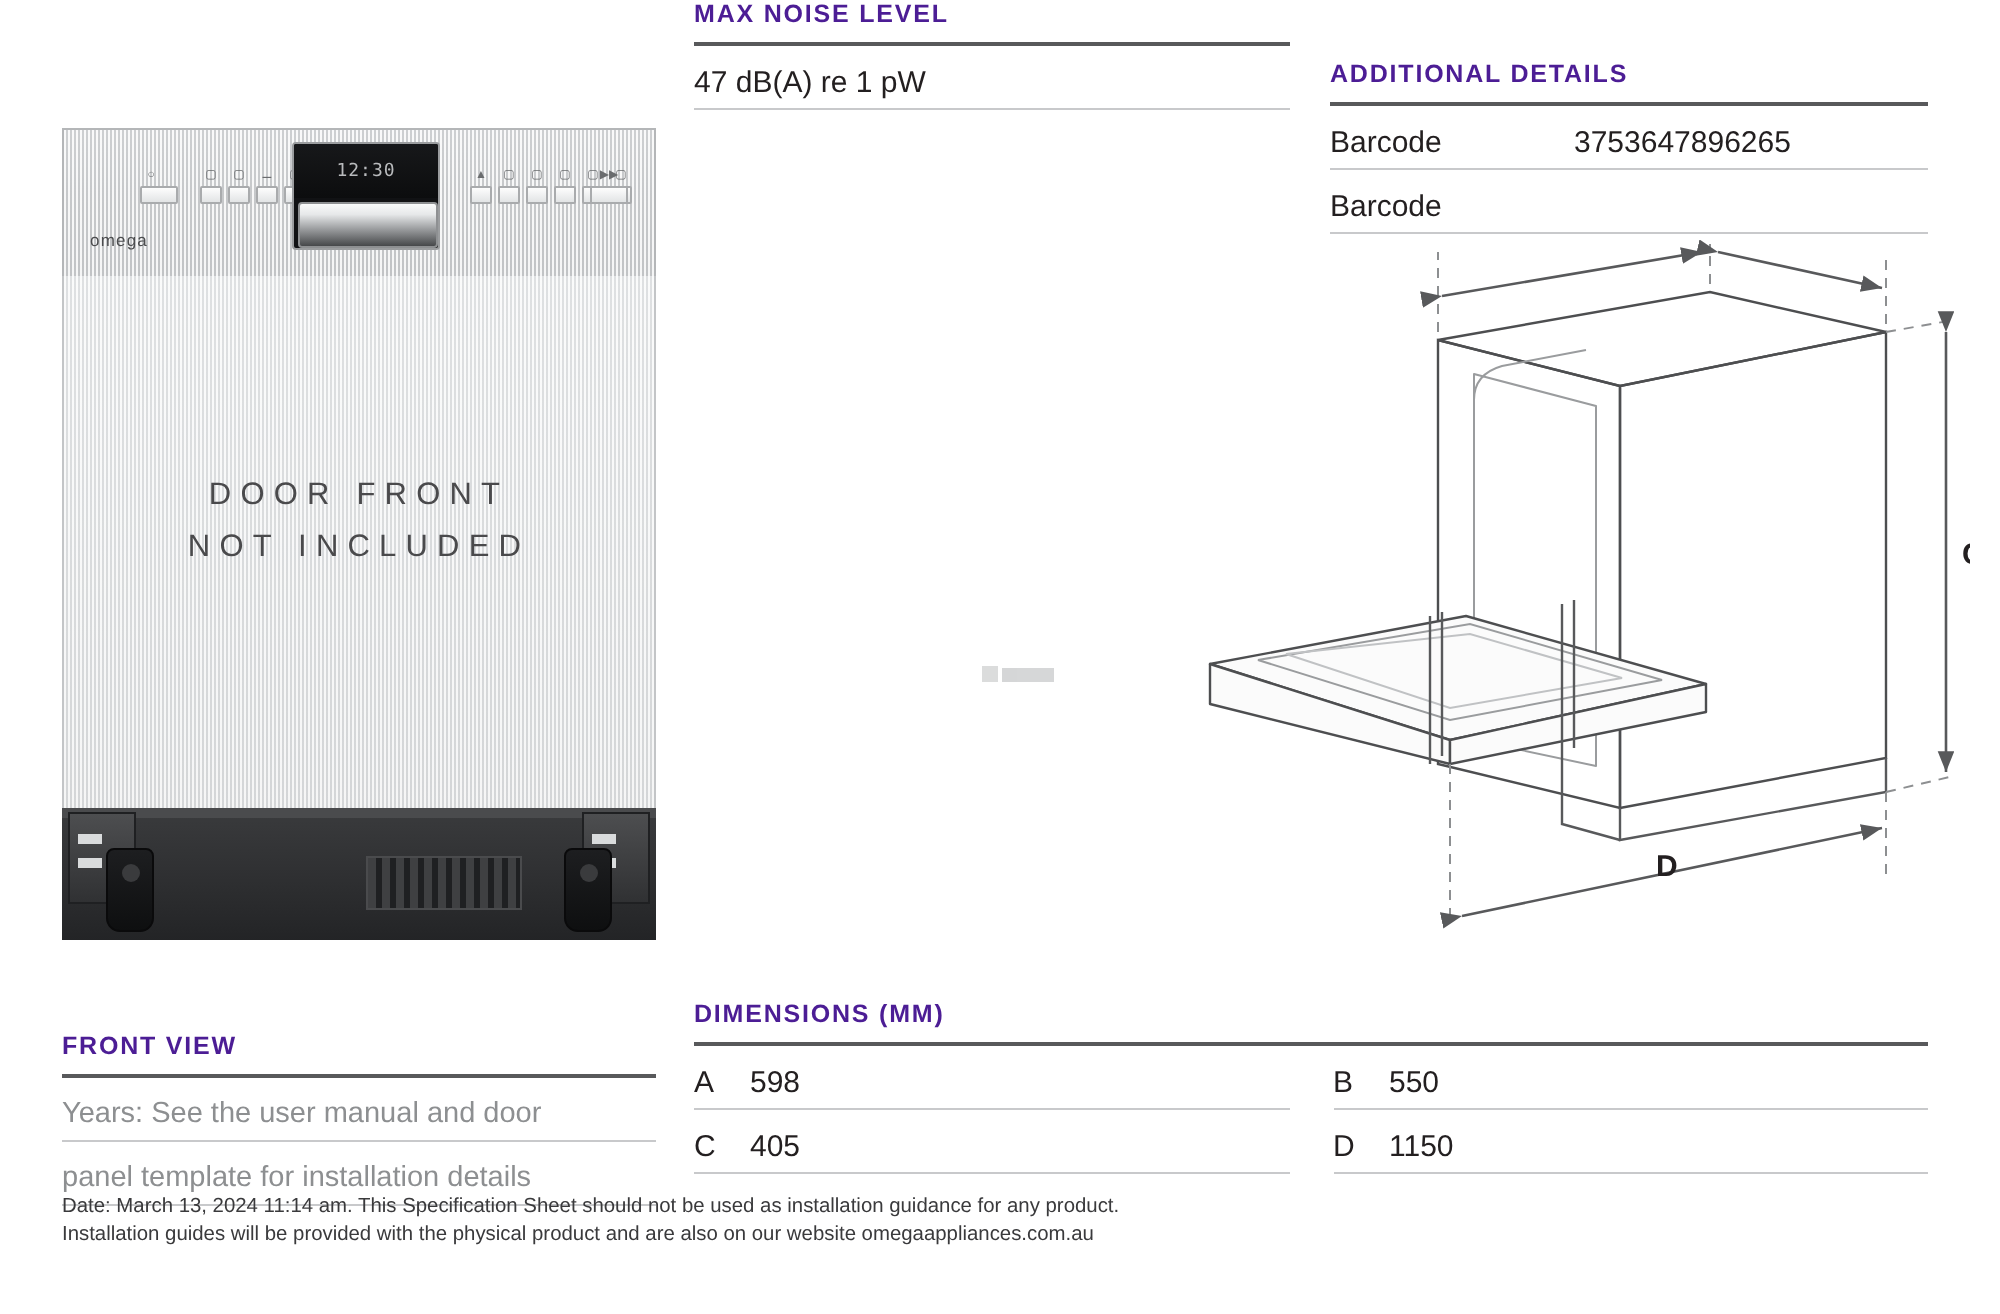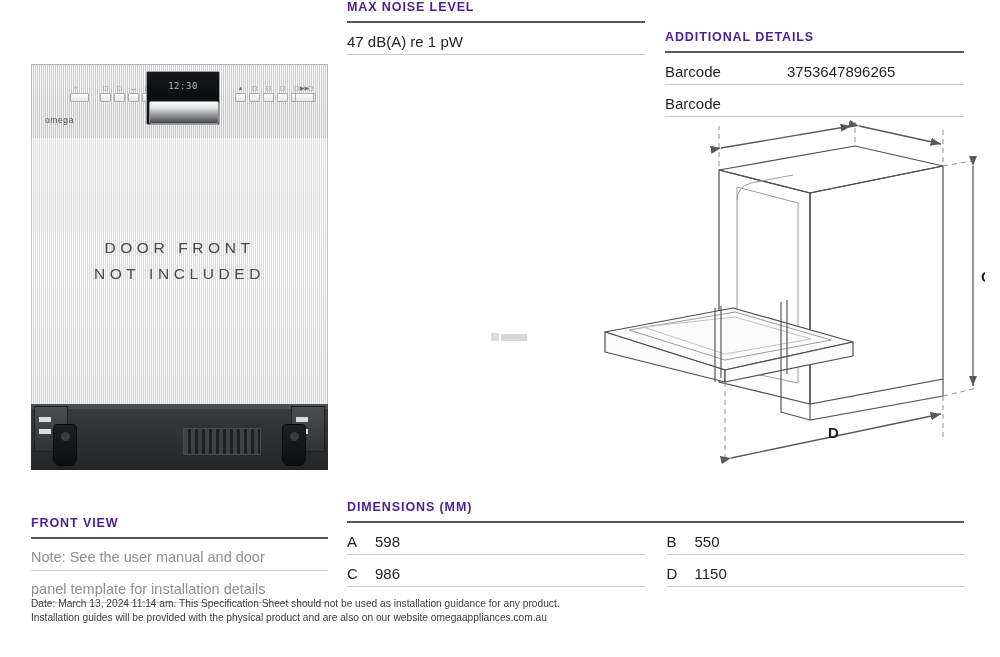--- a/index.html
+++ b/index.html
@@ -414,21 +414,21 @@
         <text x="243" y="318" font-family="Liberation Sans, sans-serif" font-size="15" font-weight="bold" fill="#231f20">D</text>
       </g>
     </svg>
   </div>
 
   <div id="frontview-panel">
     <div class="sec-title">FRONT VIEW</div>
     <div class="rule-dark" style="margin-top:7px;"></div>
 
     <div class="row note">
-      <span class="v">Note: See the user manual and door</span>
+      <span class="v">Years: See the user manual and door</span>
     </div>
     <div class="rule-light"></div>
 
     <div class="row note">
       <span class="v">panel template for installation details</span>
     </div>
     <div class="rule-light"></div>
   </div>
 
   <div id="dims-panel">
@@ -437,21 +437,21 @@
 
     <div class="dims-grid">
       <div class="dims-col">
         <div class="row">
           <span class="k">A</span>
           <span class="v">598</span>
         </div>
         <div class="rule-light"></div>
         <div class="row">
           <span class="k">C</span>
-          <span class="v">986</span>
+          <span class="v">405</span>
         </div>
         <div class="rule-light"></div>
       </div>
 
       <div class="dims-col">
         <div class="row">
           <span class="k">B</span>
           <span class="v">550</span>
         </div>
         <div class="rule-light"></div>

